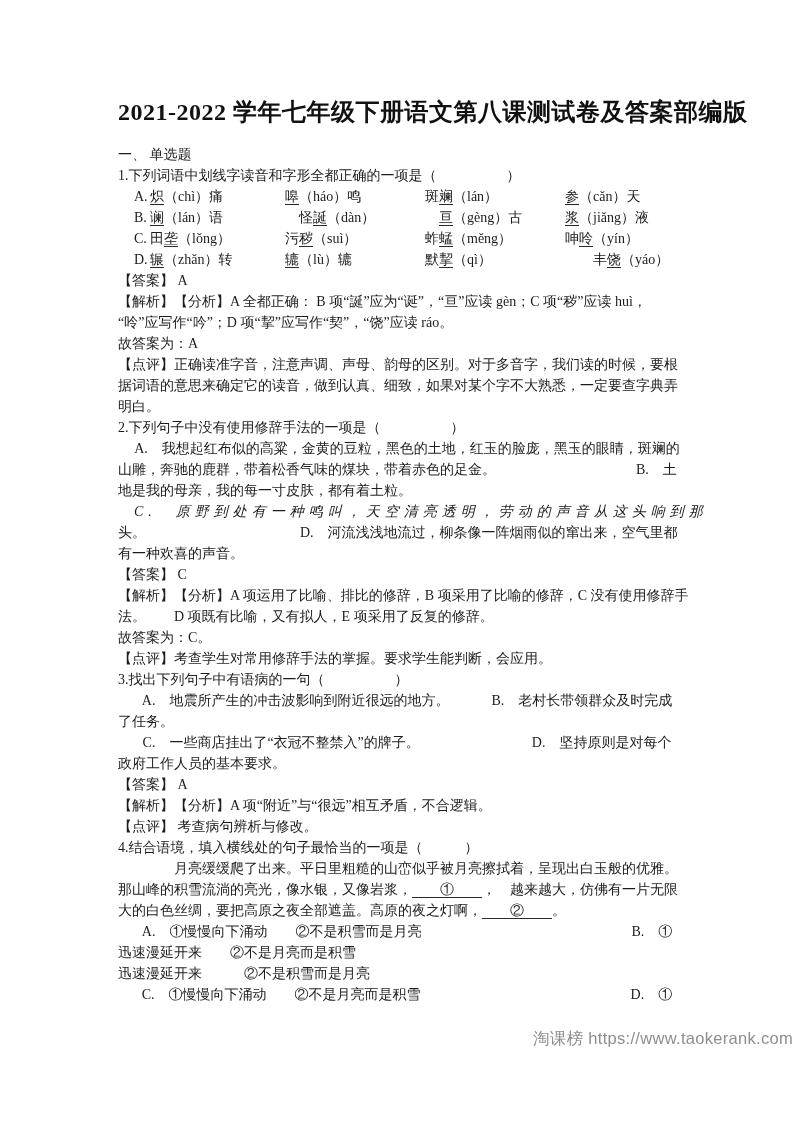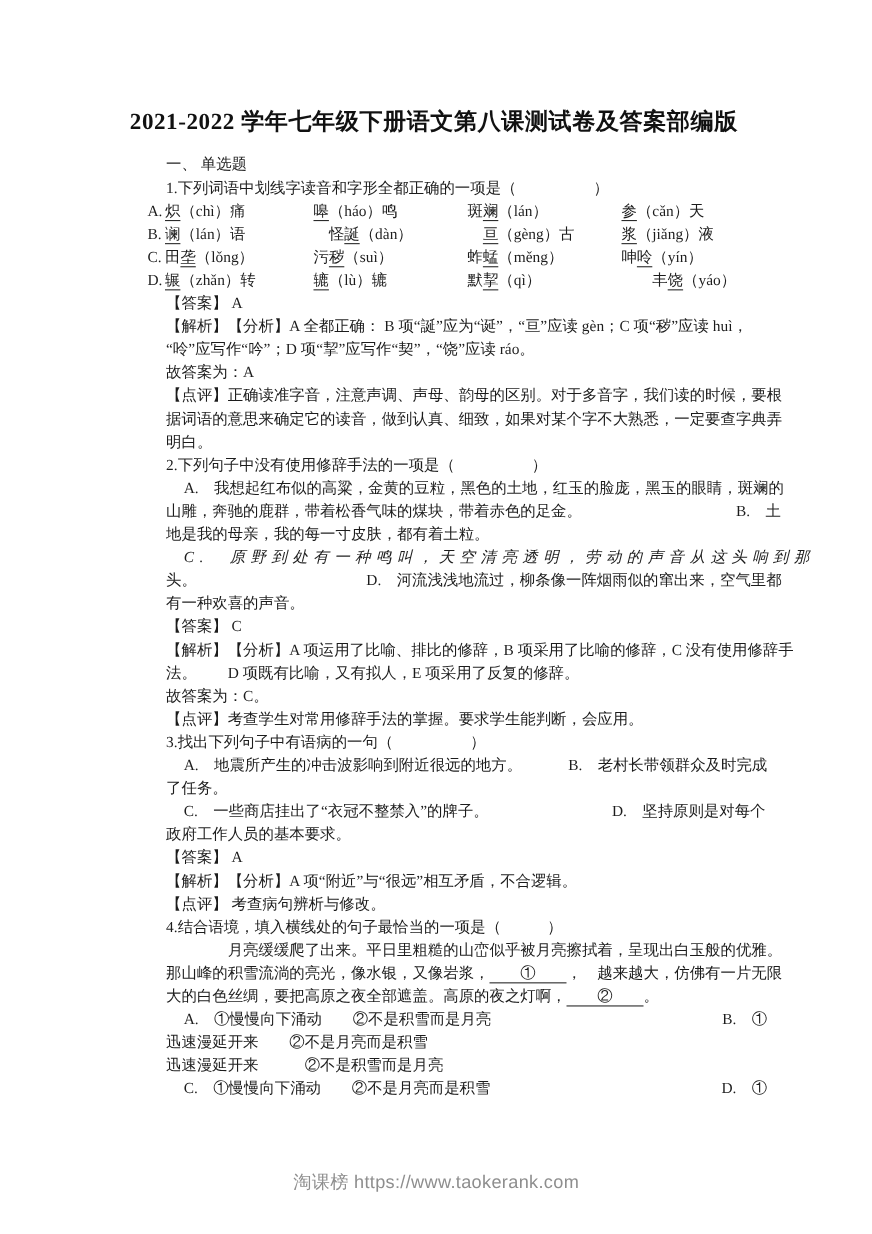--- a/index.html
+++ b/index.html
@@ -2,33 +2,33 @@
 <html><head>
 <meta charset="utf-8">
 <style>
   html,body { margin:0; padding:0; background:#ffffff; }
   .page {
     position:relative; width:793px; height:1122px; background:#ffffff;
     font-family:"Liberation Serif","DejaVu Serif",serif; color:#1c1c1c; overflow:hidden;
   }
   .content { position:absolute; left:118px; top:96px; width:562px; }
   .doc-title {
-    font-size:21px; font-weight:700; color:#111; margin:0 0 16px 0;
+    font-size:24px; font-weight:700; color:#111; margin:0 0 16px 0;
     white-space:nowrap; letter-spacing:0.5px;
   }
-  .line { font-size:14px; line-height:21px; height:21px; white-space:pre;margin-left:33px; }
+  .line { font-size:14px; line-height:21px; height:21px; white-space:pre; }
   .ind { padding-left:16px;text-align:center; }
   .spread { letter-spacing:5px;font-style:italic; }
   .u { border-bottom:1px solid #2a2a2a; }
   .opt-row {
     display:grid; grid-template-columns:16px 135px 140px 140px 1fr;
     font-size:14px; line-height:21px; height:21px; padding-left:16px; white-space:pre;
   }
   .footer {
-    position:absolute; left:0; top:1064px; width:100%; text-align:center;
+    position:absolute; left:0; top:1028px; width:100%; text-align:right;
     font-family:"Liberation Sans","DejaVu Sans",sans-serif;
     font-size:16.5px; color:#8e8e8e; letter-spacing:0.3px;
   }
 </style>
 </head>
 <body>
 
 <div class="page">
   <div class="content">
     <h1 class="doc-title">2021-2022 学年七年级下册语文第八课测试卷及答案部编版</h1>

